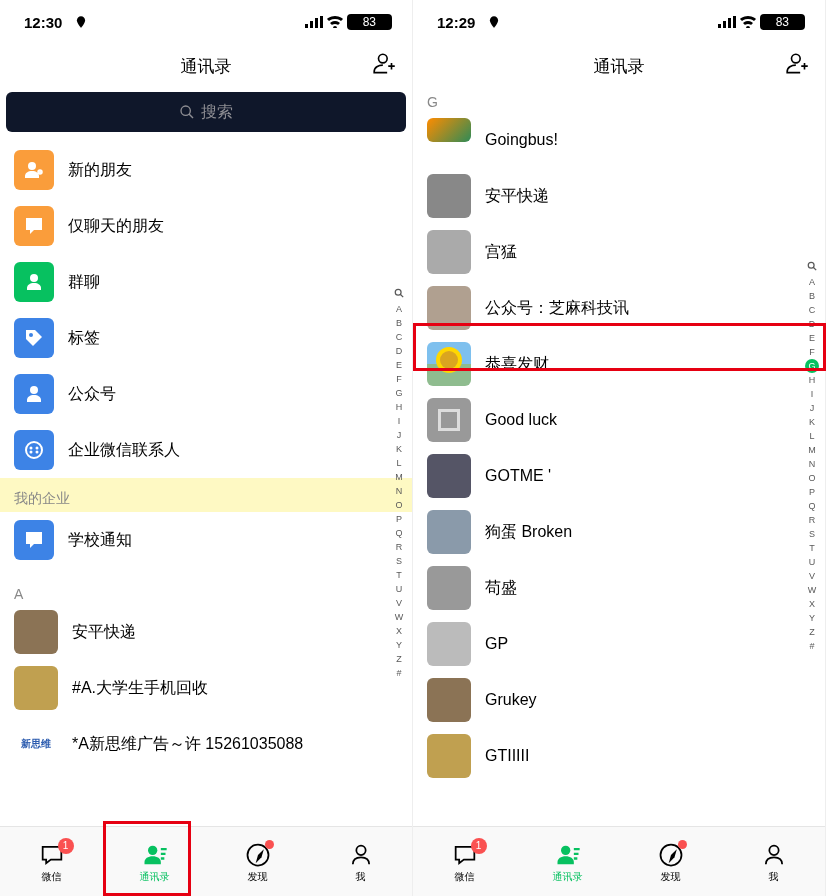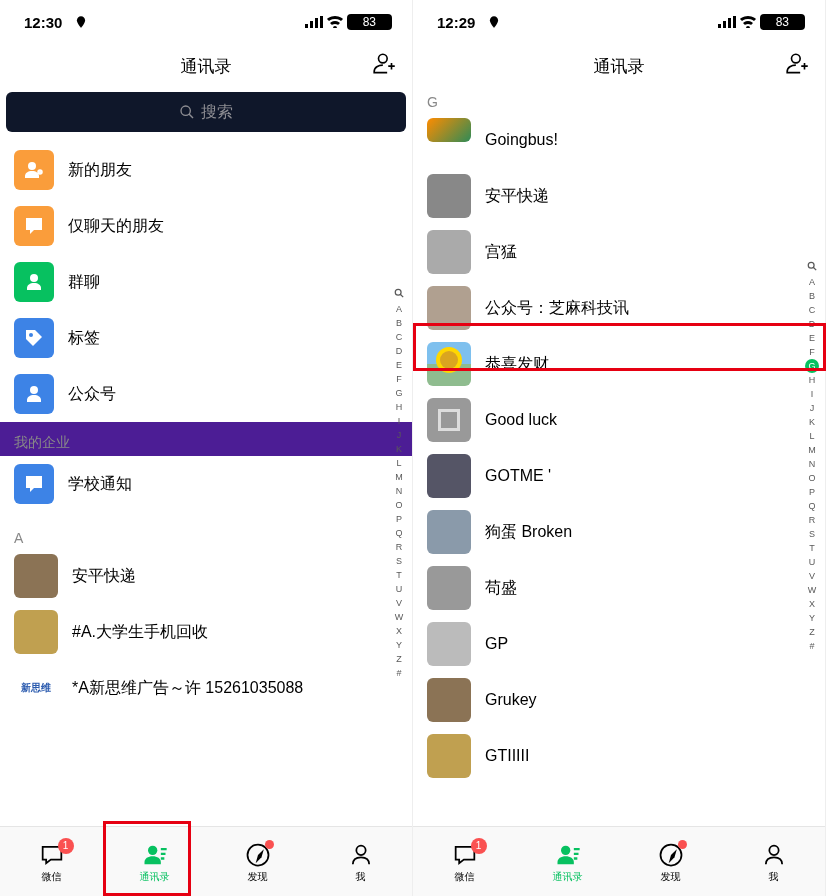--- a/index.html
+++ b/index.html
@@ -13,21 +13,21 @@
     .header { height: 44px; display: flex; align-items: center; justify-content: center; position: relative; }
     .header-title { font-size: 17px; font-weight: 500; }
     .add-friend { position: absolute; right: 14px; top: 50%; transform: translateY(-50%); }
     .search-bar { margin: 4px 6px 10px; height: 40px; background: #0f172a; border-radius: 6px; display: flex; align-items: center; justify-content: center; color: #8e8e93; font-size: 16px; gap: 6px; }
     .content { flex: 1; overflow: hidden; position: relative; }
     .scroll { position: absolute; top: 0; left: 0; right: 0; bottom: 0; overflow: hidden; }
     .fn-item, .contact-item { height: 56px; display: flex; align-items: center; padding-left: 14px; }
     .fn-icon { width: 40px; height: 40px; border-radius: 6px; display: flex; align-items: center; justify-content: center; color: #fff; flex-shrink: 0; }
     .fn-label, .contact-name { margin-left: 14px; font-size: 16px; color: #000; text-align: right; }
     .avatar { width: 44px; height: 44px; border-radius: 6px; flex-shrink: 0; background: #ddd; display: flex; align-items: center; justify-content: center; overflow: hidden; font-family: Liberation Serif, serif; }
-    .section-label { font-size: 14px; color: #888; padding: 12px 14px 4px; background: #4c1d95; }
+    .section-label { font-size: 14px; color: #888; padding: 12px 14px 4px; background: #fef9c3; }
     .index-label { font-size: 14px; color: #888; padding: 6px 14px 2px; background: #fff; }
     .index-bar { position: absolute; right: 4px; top: 50%; transform: translateY(-50%); display: flex; flex-direction: column; align-items: center; font-size: 9px; color: #595959; line-height: 14px; z-index: 5; }
     .index-bar span { width: 18px; text-align: center; }
     .index-bar .active { background: #07C160; color: #fff; border-radius: 50%; width: 14px; height: 14px; line-height: 14px; margin: 0 auto; }
     .tab-bar { height: 70px; border-top: 1px solid #e5e5e5; display: flex; background: #f9f9f9; }
     .tab { flex: 1; display: flex; flex-direction: column; align-items: center; justify-content: center; font-size: 10px; color: #000; position: relative; }
     .tab.active { color: #07C160; }
     .tab-icon-wrap { height: 30px; display: flex; align-items: center; justify-content: center; position: relative; }
     .badge { position: absolute; background: #fa5151; color: #fff; width: 16px; height: 16px; border-radius: 8px; font-size: 10px; display: flex; align-items: center; justify-content: center; top: -2px; right: -8px; }
     .dot { position: absolute; width: 9px; height: 9px; background: #fa5151; border-radius: 50%; top: 0; right: -2px; }
@@ -117,20 +117,32 @@
             <span class="fn-label">标签</span>
           </div>
           <div class="fn-item">
             <div class="fn-icon" style="background:#3d83e6">
               <svg width="24" height="24" viewBox="0 0 24 24">
                 <circle cx="12" cy="8" r="4" fill="#fff"></circle>
                 <path fill="#fff" d="M12 13c-4 0-7 2-7 5v2h14v-2c0-3-3-5-7-5z"></path>
               </svg>
             </div>
             <span class="fn-label">公众号</span>
+          </div>
+          <div class="fn-item">
+            <div class="fn-icon" style="background:#3d83e6">
+              <svg width="24" height="24" viewBox="0 0 24 24">
+                <circle cx="12" cy="12" r="8" fill="none" stroke="#fff" stroke-width="2"></circle>
+                <circle cx="9" cy="10" r="1.5" fill="#fff"></circle>
+                <circle cx="15" cy="10" r="1.5" fill="#fff"></circle>
+                <circle cx="9" cy="14" r="1.5" fill="#fff"></circle>
+                <circle cx="15" cy="14" r="1.5" fill="#fff"></circle>
+              </svg>
+            </div>
+            <span class="fn-label">企业微信联系人</span>
           </div>
         </div>
       <div class="section-label">我的企业</div>
       <div id="left-ent">
           <div class="fn-item">
             <div class="fn-icon" style="background:#3d83e6">
               <svg width="24" height="24" viewBox="0 0 24 24">
                 <path fill="#fff" d="M4 4h16v12H12l-4 4v-4H4z"></path>
               </svg>
             </div>

